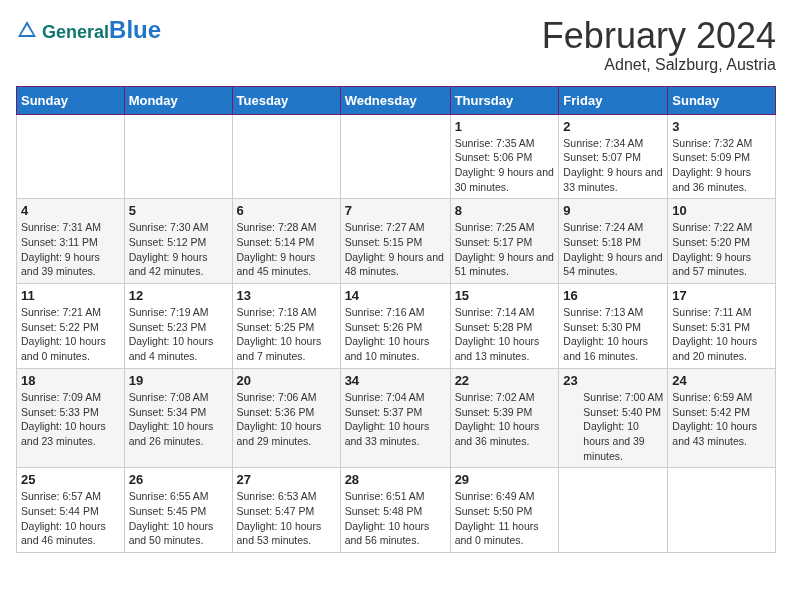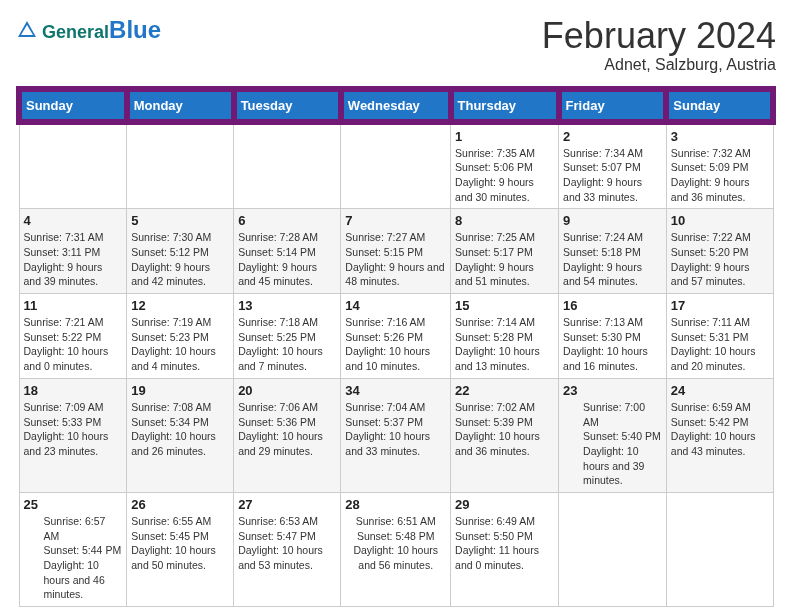--- a/index.html
+++ b/index.html
@@ -34,21 +34,21 @@
       border-collapse: collapse;
       font-size: 11px;
     }
     thead tr th {
       background: #2176c7;
       color: #fff;
       padding: 6px 4px;
       text-align: left;
       font-size: 13px;
       font-weight: bold;
-      border: 6px solid #701a75;
+      border: 1px solid #701a75;
     }
     tbody tr td {
       border: 1px solid #ccc;
       vertical-align: top;
       padding: 4px;
       width: 113px;
       min-height: 70px;
       background: #fff;
     }
     tbody tr:nth-child(even) td {
@@ -252,39 +252,39 @@
         <td>
           <span class="day-num">24</span>
           <div class="day-info" style="white-space: pre-line;">Sunrise: 6:59 AM
 Sunset: 5:42 PM
 Daylight: 10 hours and 43 minutes.</div>
         </td>
       </tr>
       <tr>
         <td>
           <span class="day-num">25</span>
-          <div class="day-info" style="white-space: pre-line; margin-left: 20px;">Sunrise: 6:57 AM
+          <div class="day-info" style="white-space: pre-line;">Sunrise: 6:57 AM
 Sunset: 5:44 PM
 Daylight: 10 hours and 46 minutes.</div>
         </td>
         <td>
           <span class="day-num">26</span>
           <div class="day-info" style="white-space: pre-line;">Sunrise: 6:55 AM
 Sunset: 5:45 PM
 Daylight: 10 hours and 50 minutes.</div>
         </td>
         <td>
           <span class="day-num">27</span>
           <div class="day-info" style="white-space: pre-line;">Sunrise: 6:53 AM
 Sunset: 5:47 PM
 Daylight: 10 hours and 53 minutes.</div>
         </td>
         <td>
           <span class="day-num">28</span>
-          <div class="day-info" style="white-space: pre-line; text-align: center;">Sunrise: 6:51 AM
+          <div class="day-info" style="white-space: pre-line;">Sunrise: 6:51 AM
 Sunset: 5:48 PM
 Daylight: 10 hours and 56 minutes.</div>
         </td>
         <td>
           <span class="day-num">29</span>
           <div class="day-info" style="white-space: pre-line;">Sunrise: 6:49 AM
 Sunset: 5:50 PM
 Daylight: 11 hours and 0 minutes.</div>
         </td>
         <td class="empty"></td>

